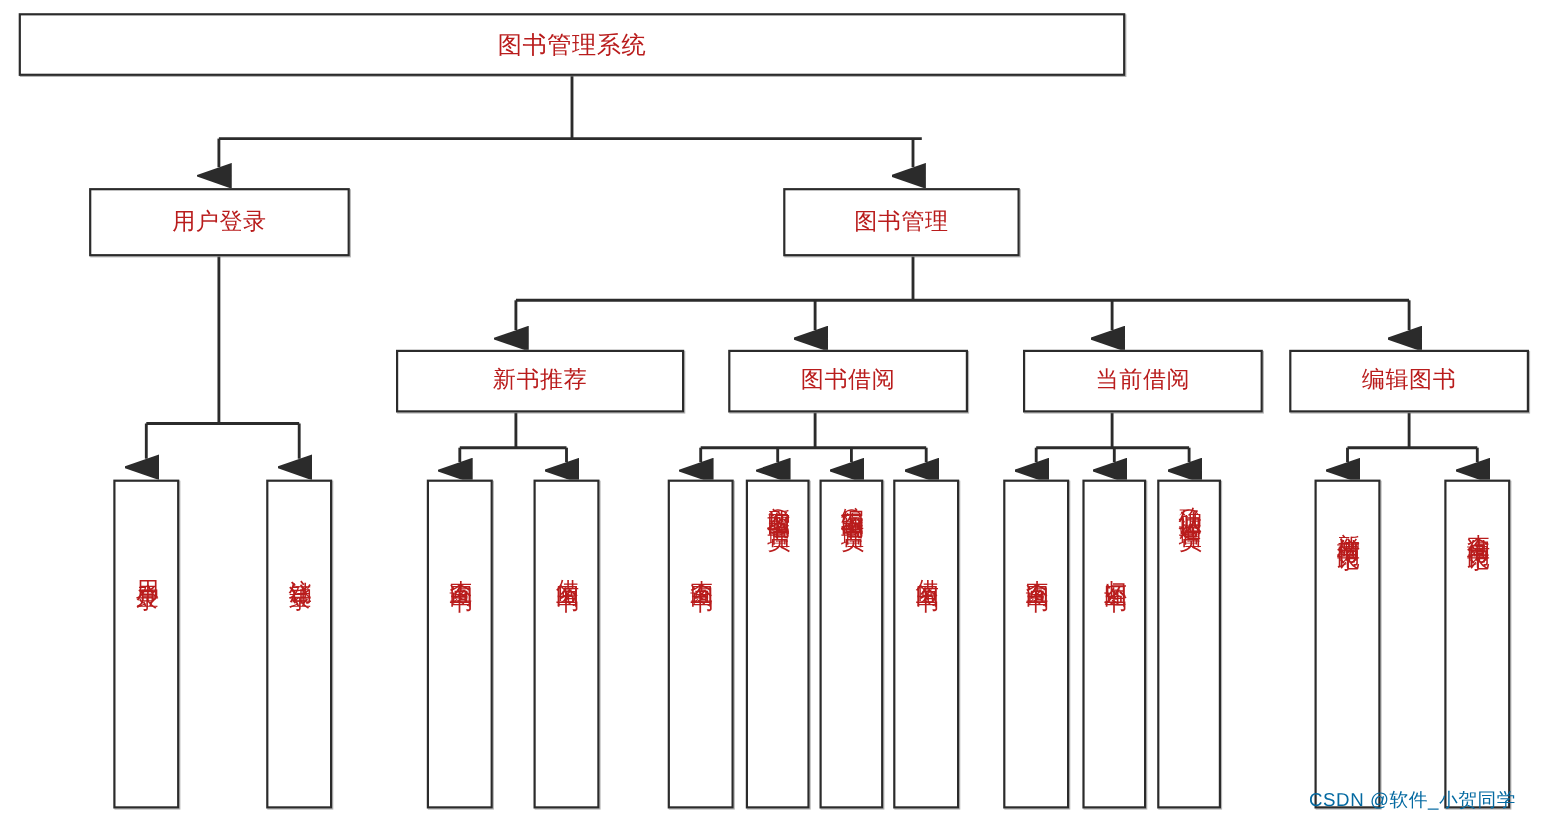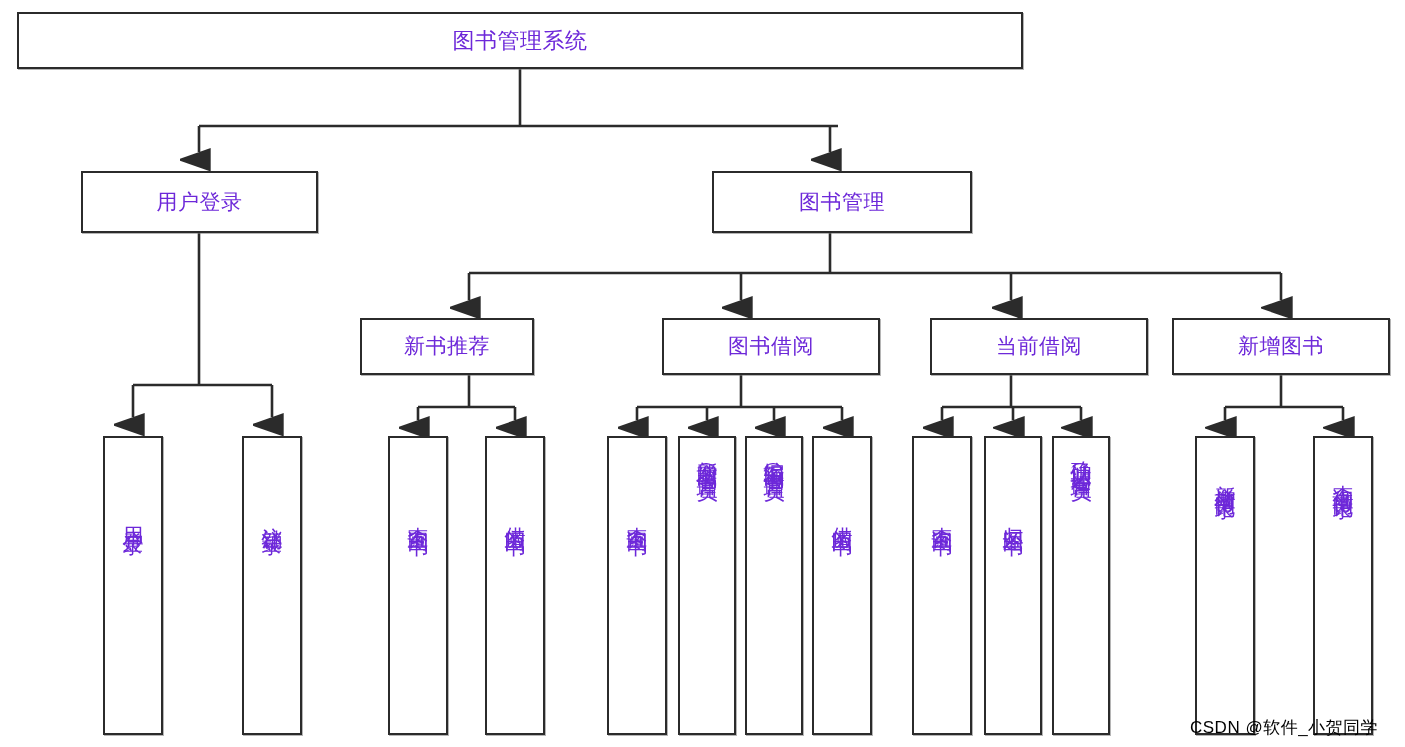--- a/index.html
+++ b/index.html
@@ -33,42 +33,42 @@
     background: #ffffff;
     border: 2px solid #2b2b2b;
     display: flex;
     align-items: center;
     justify-content: center;
     box-shadow: 1px 1px 0 rgba(120,120,120,0.55);
   }
   .node .label {
     font-size: 21px;
     line-height: 1.15;
-    color: #6d28d9;
+    color: #b91c1c;
     letter-spacing: 0.5px;
     white-space: nowrap;
     text-align: right;
   }
   .node.vertical {
     align-items: flex-start;
     padding-top: 0;
   }
   .node.vertical .label {
     writing-mode: vertical-rl;
     text-orientation: upright;
     white-space: nowrap;
     letter-spacing: 3px;
     font-size: 21px;
     margin: 0 auto;
   }
   .node.root .label { font-size: 22px; }
   .watermark {
     position: absolute;
     font-size: 17px;
-    color: #000000;
+    color: #0369a1;
     letter-spacing: 0.5px;
     white-space: nowrap;
     user-select: none;
   }
 </style>
 </head>
 <body>
 
 <div id="diagram-root">
 
@@ -122,35 +122,35 @@
     </g>
   </svg>
 
   <div class="node root" style="left:17px; top:12px; width:1006px; height:57px;">
     <span class="label">图书管理系统</span>
   </div>
 
   <div class="node" style="left:81px; top:171px; width:237px; height:62px;">
     <span class="label">用户登录</span>
   </div>
-  <div class="node" style="left:712px; top:171px; width:260px; height:62px;">
+  <div class="node" style="left:712px; top:171px; width:215px; height:62px;">
     <span class="label">图书管理</span>
   </div>
 
-  <div class="node" style="left:360px; top:318px; width:174px; height:57px;">
+  <div class="node" style="left:360px; top:318px; width:262px; height:57px;">
     <span class="label">新书推荐</span>
   </div>
   <div class="node" style="left:662px; top:318px; width:218px; height:57px;">
     <span class="label">图书借阅</span>
   </div>
   <div class="node" style="left:902px; top:318px; width:218px; height:57px;margin-left:28px;">
     <span class="label">当前借阅</span>
   </div>
   <div class="node" style="left:1172px; top:318px; width:218px; height:57px;">
-    <span class="label">新增图书</span>
+    <span class="label">编辑图书</span>
   </div>
 
   <div class="node vertical" style="left:103px; top:436px; width:60px; height:299px; padding-top:72px;">
     <span class="label">用户登录</span>
   </div>
   <div class="node vertical" style="left:242px; top:436px; width:60px; height:299px; padding-top:72px;">
     <span class="label">注销登录</span>
   </div>
 
   <div class="node vertical" style="left:388px; top:436px; width:60px; height:299px; padding-top:72px;">

